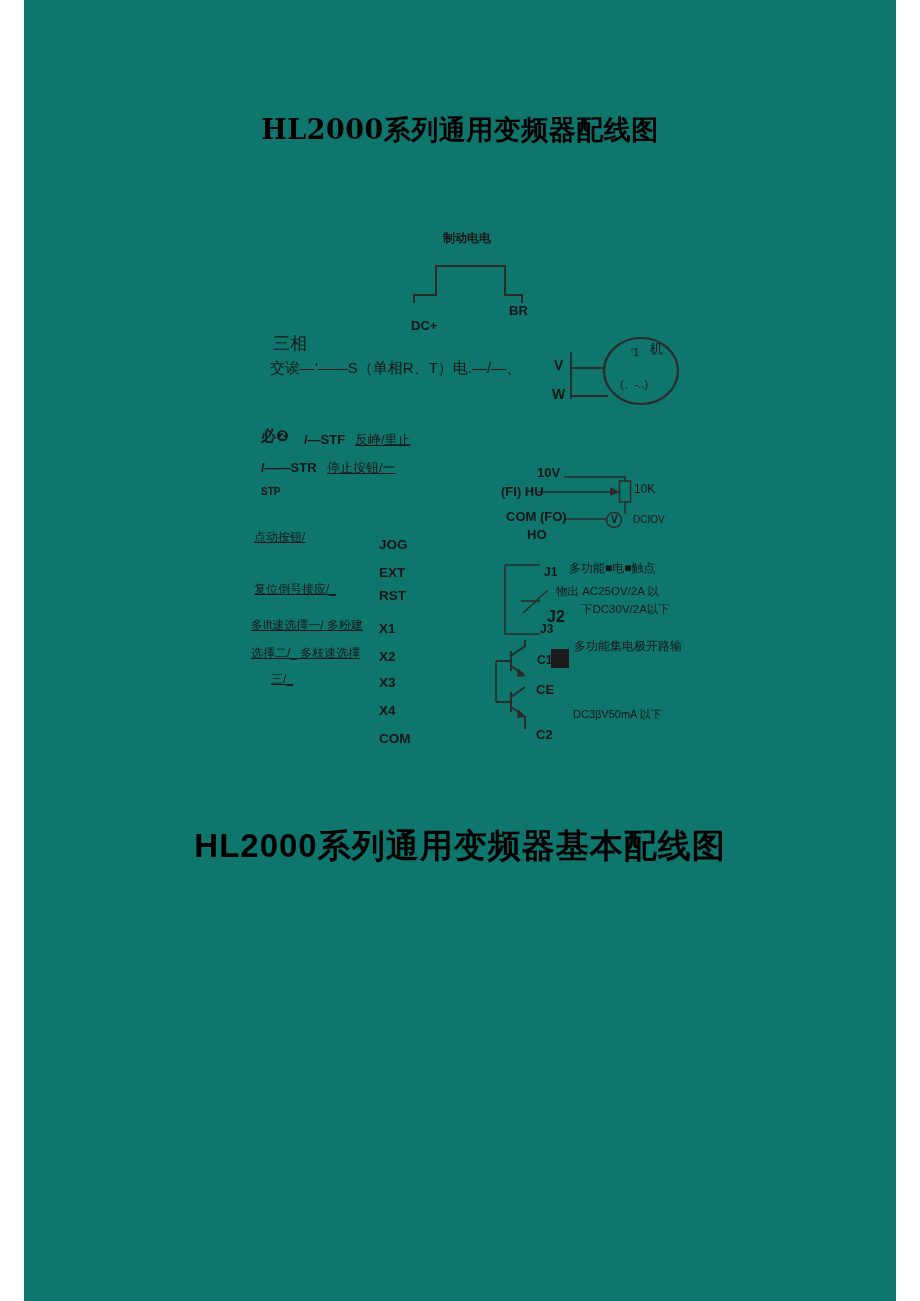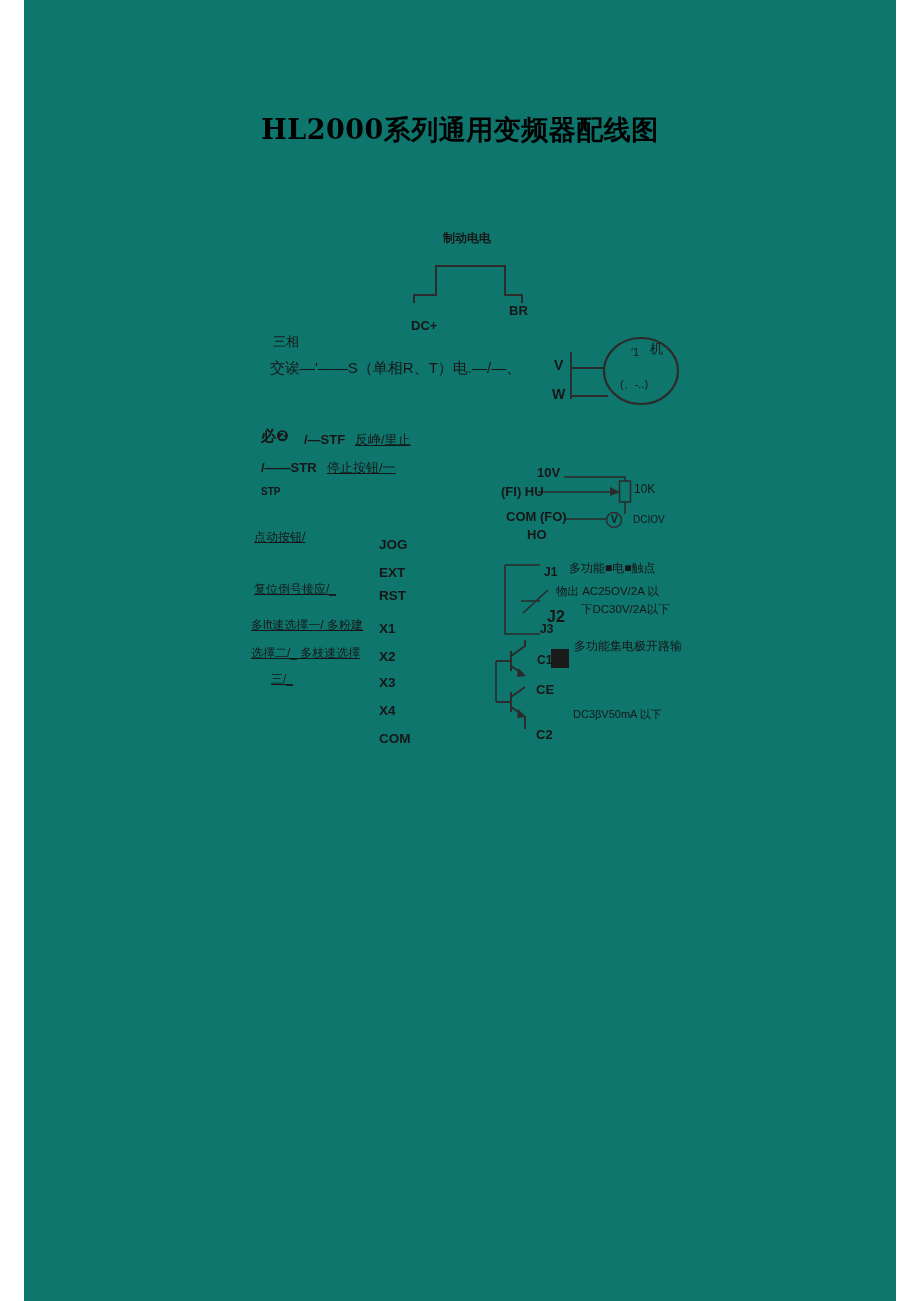--- a/index.html
+++ b/index.html
@@ -34,20 +34,21 @@
   svg.wires path, svg.wires line, svg.wires ellipse, svg.wires circle, svg.wires rect.box {
     stroke: #2b2b2b; fill: none;
   }
 </style>
 </head>
 <body>
 
 <div class="page">
 
   <div class="title1">HL2000系列通用变频器配线图</div>
+  <div class="title2">HL2000系列通用变频器基本配线图</div>
 
   <svg class="wires" width="920" height="1301" viewBox="0 0 920 1301">
 
     <g>
       <path d="M390,303 L390,295 L412,295 L412,266 L481,266 L481,295 L498,295 L498,303" stroke-width="2"></path>
     </g>
 
     <g>
       <ellipse cx="617" cy="371" rx="37" ry="33" stroke-width="2.2"></ellipse>
       <path d="M547,352 L547,399 M547,368 L581,368 M547,396 L584,396" stroke-width="1.8"></path>
@@ -76,21 +77,21 @@
       <path d="M472,661 L472,702" stroke-width="1.6"></path>
       <path d="M487,692 L487,712 M472,702 L487,702 M487,697 L501,687 M487,707 L499,715 M501,716 L501,729" stroke-width="2"></path>
       <polygon points="494,709 502,717 493,718" fill="#2b2b2b" stroke="none"></polygon>
     </g>
   </svg>
 
   <span class="lbl b" style="left:419px; top:232px; font-size:12px;">制动电电</span>
   <span class="lbl b" style="left:387px; top:304px; font-size:13px;margin-top:15px;">DC+</span>
   <span class="lbl b" style="left:485px; top:304px; font-size:13px;">BR</span>
 
-  <span class="lbl" style="left:249px; top:335px; font-size:13px;">三相</span>
+  <span class="lbl" style="left:249px; top:335px; font-size:17px;">三相</span>
   <span class="lbl" style="left:246px; top:360px; font-size:15px;">交诶—'——S（单相R、T）电.—/—、</span>
 
   <span class="lbl b" style="left:530px; top:358px; font-size:14px;">V</span>
   <span class="lbl b" style="left:528px; top:387px; font-size:14px;">W</span>
   <span class="lbl" style="left:607px; top:346px; font-size:11px;">′1</span>
   <span class="lbl" style="left:626px; top:342px; font-size:13px;">机</span>
   <span class="lbl" style="left:596px; top:378px; font-size:11px;">(、-..)</span>
 
   <span class="lbl b" style="left:237px; top:428px; font-size:15px;">必❷</span>
   <span class="lbl b" style="left:280px; top:433px; font-size:13px;">/—STF</span>

